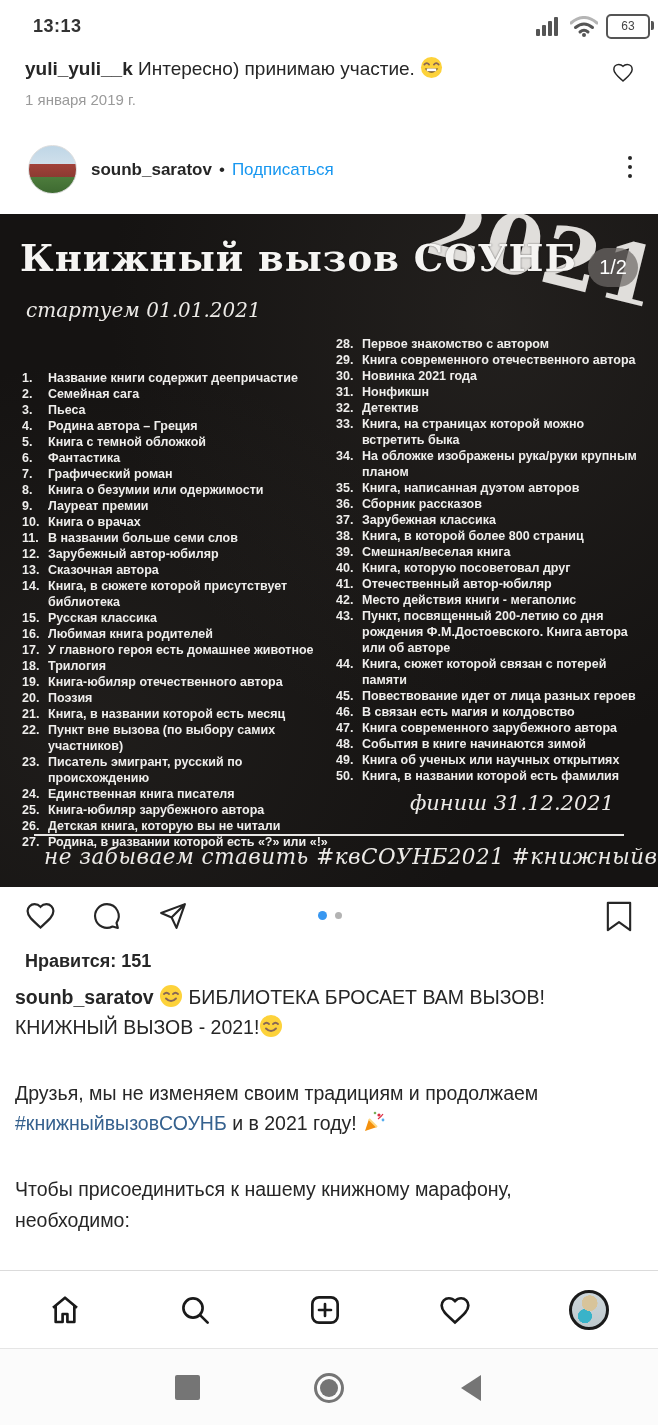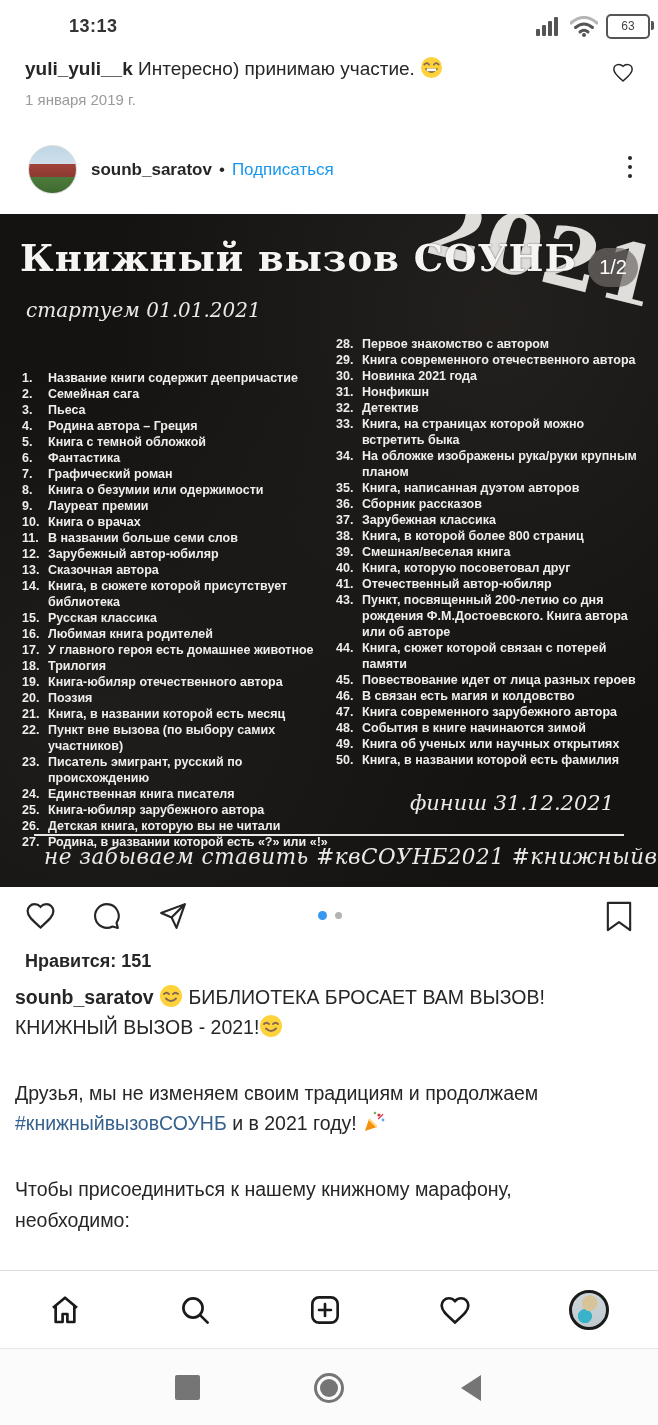--- a/index.html
+++ b/index.html
@@ -3,21 +3,21 @@
 <meta charset="utf-8">
 <style>
   html,body{margin:0;padding:0;background:#fff;}
   body{width:658px;height:1425px;overflow:hidden;position:relative;
        font-family:"Liberation Sans",sans-serif;color:#262626;}
   svg{display:block;}
 
   
   .status-bar{height:46px;display:flex;align-items:center;justify-content:space-between;
               padding:0 8px 0 33px;box-sizing:border-box;}
-  .status-time{font-size:18px;font-weight:bold;color:#333;letter-spacing:.5px;padding-top:6px;margin-left:36px;}
+  .status-time{font-size:18px;font-weight:bold;color:#333;letter-spacing:.5px;padding-top:6px;}
   .status-icons{display:flex;align-items:center;gap:8px;padding-top:6px;}
   .battery{position:relative;width:40px;height:21px;border:2px solid #555;border-radius:5px;
            display:flex;align-items:center;justify-content:center;}
   .battery:after{content:"";position:absolute;right:-6px;top:5px;width:3px;height:9px;
                  background:#555;border-radius:0 2px 2px 0;}
   .battery span{font-size:12px;color:#444;font-weight:normal;}
 
   
   .comment-row{padding:10px 60px 0 25px;font-size:19px;line-height:1.4;position:relative;}
   .comment-row b{font-weight:bold;}
@@ -376,20 +376,24 @@
       <div class="img-item">
         <span class="num">40.</span>
         <span class="txt">Книга, которую посоветовал друг</span>
       </div>
 
       <div class="img-item">
         <span class="num">41.</span>
         <span class="txt">Отечественный автор-юбиляр</span>
       </div>
 
+      <div class="img-item">
+        <span class="num">42.</span>
+        <span class="txt">Место действия книги - мегаполис</span>
+      </div>
 
       <div class="img-item">
         <span class="num">43.</span>
         <span class="txt">Пункт, посвященный 200-летию со дня рождения Ф.М.Достоевского. Книга автора или об авторе</span>
       </div>
 
       <div class="img-item">
         <span class="num">44.</span>
         <span class="txt">Книга, сюжет которой связан с потерей памяти</span>
       </div>

